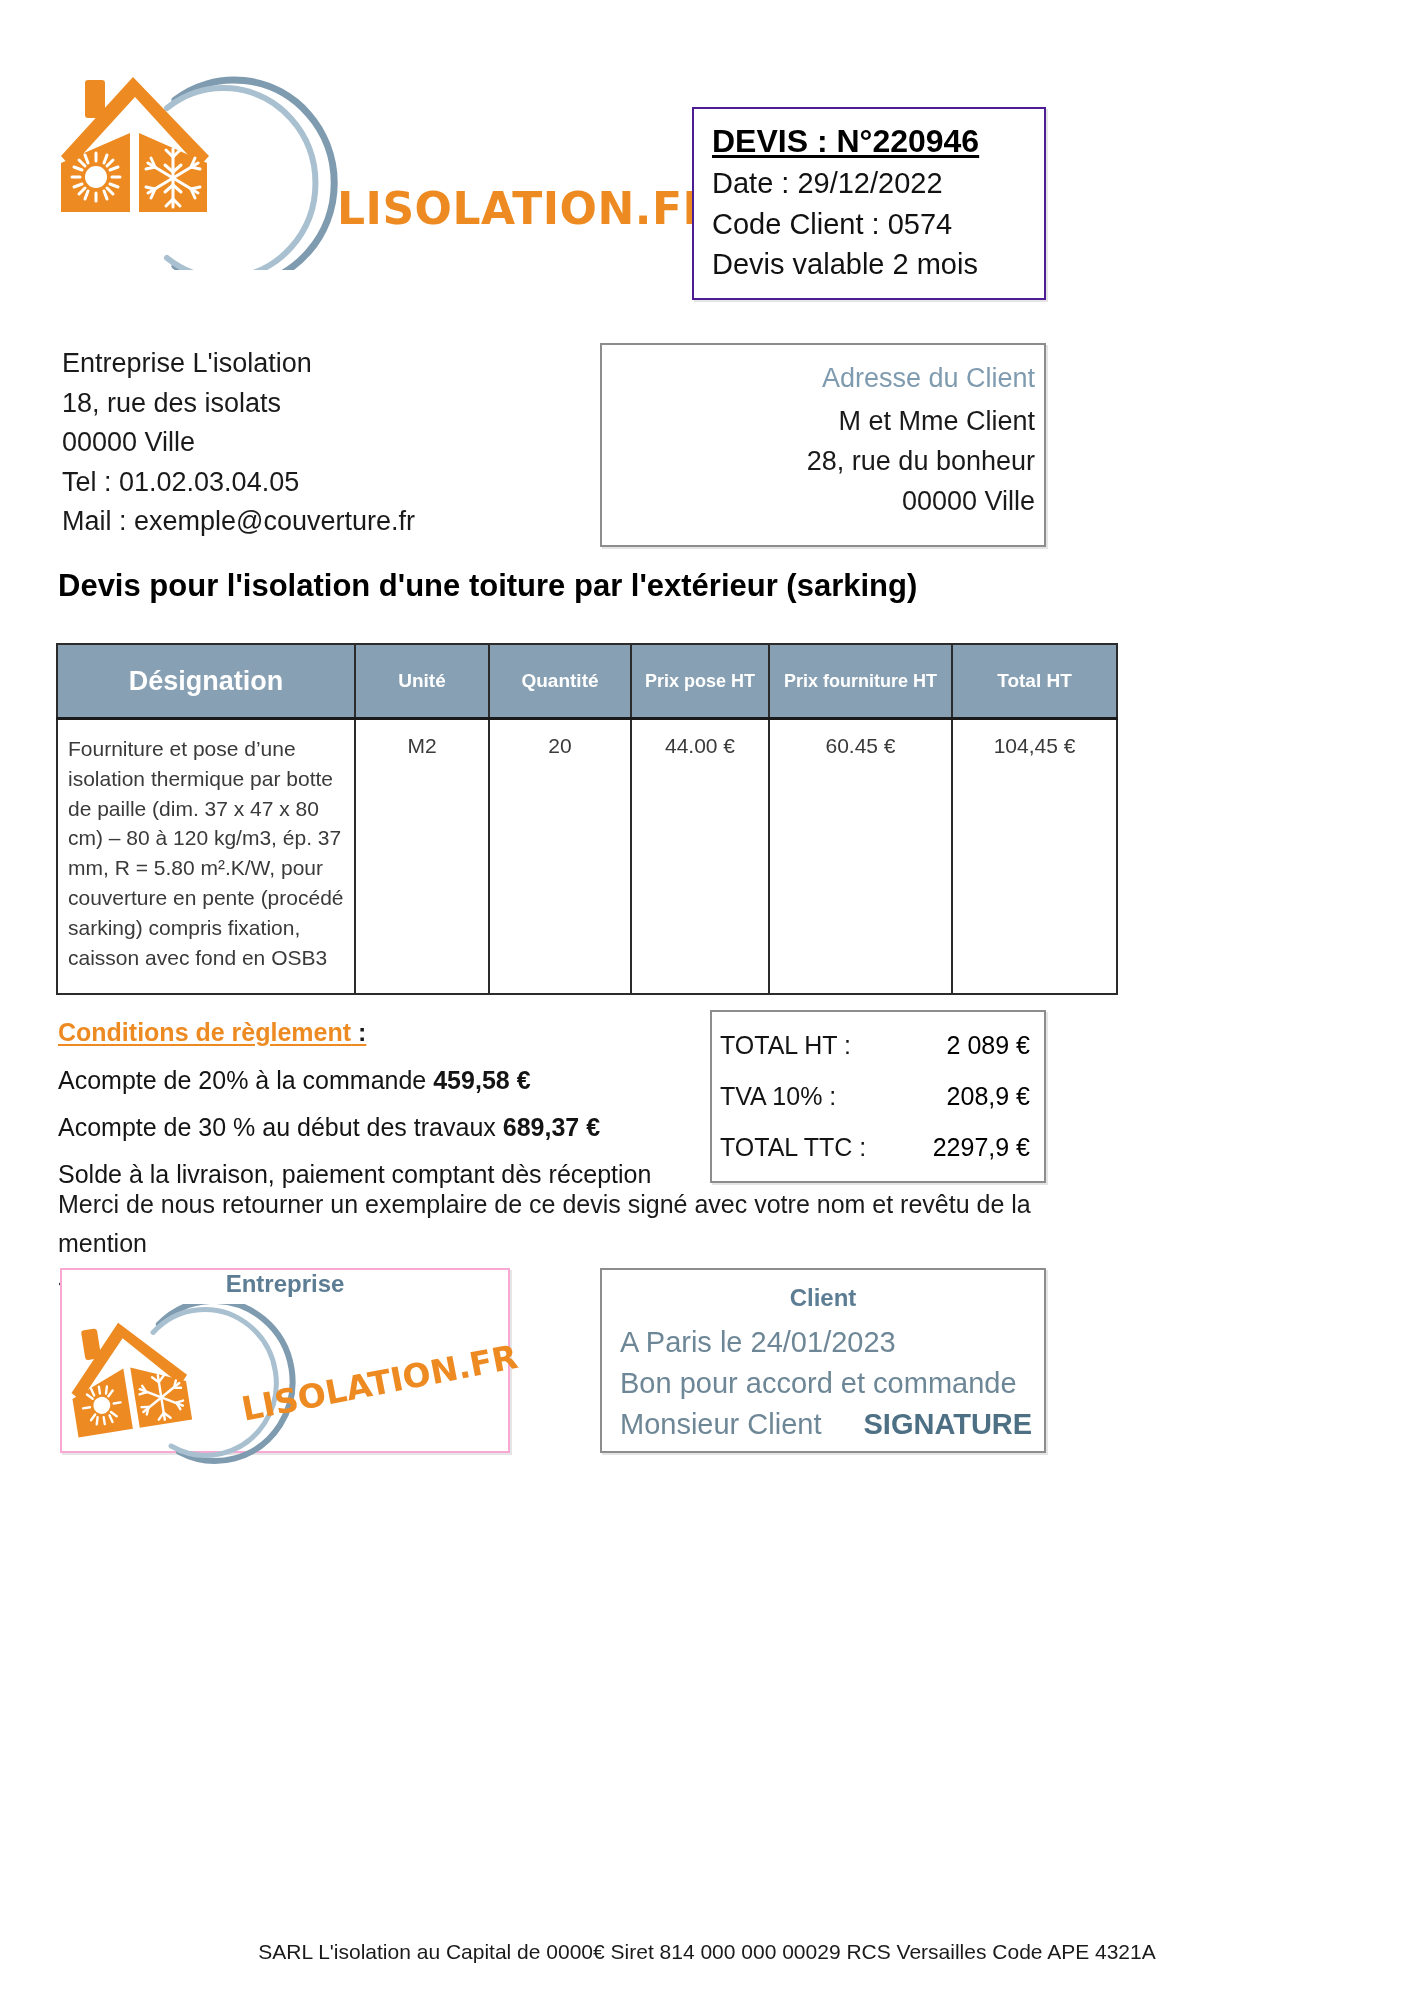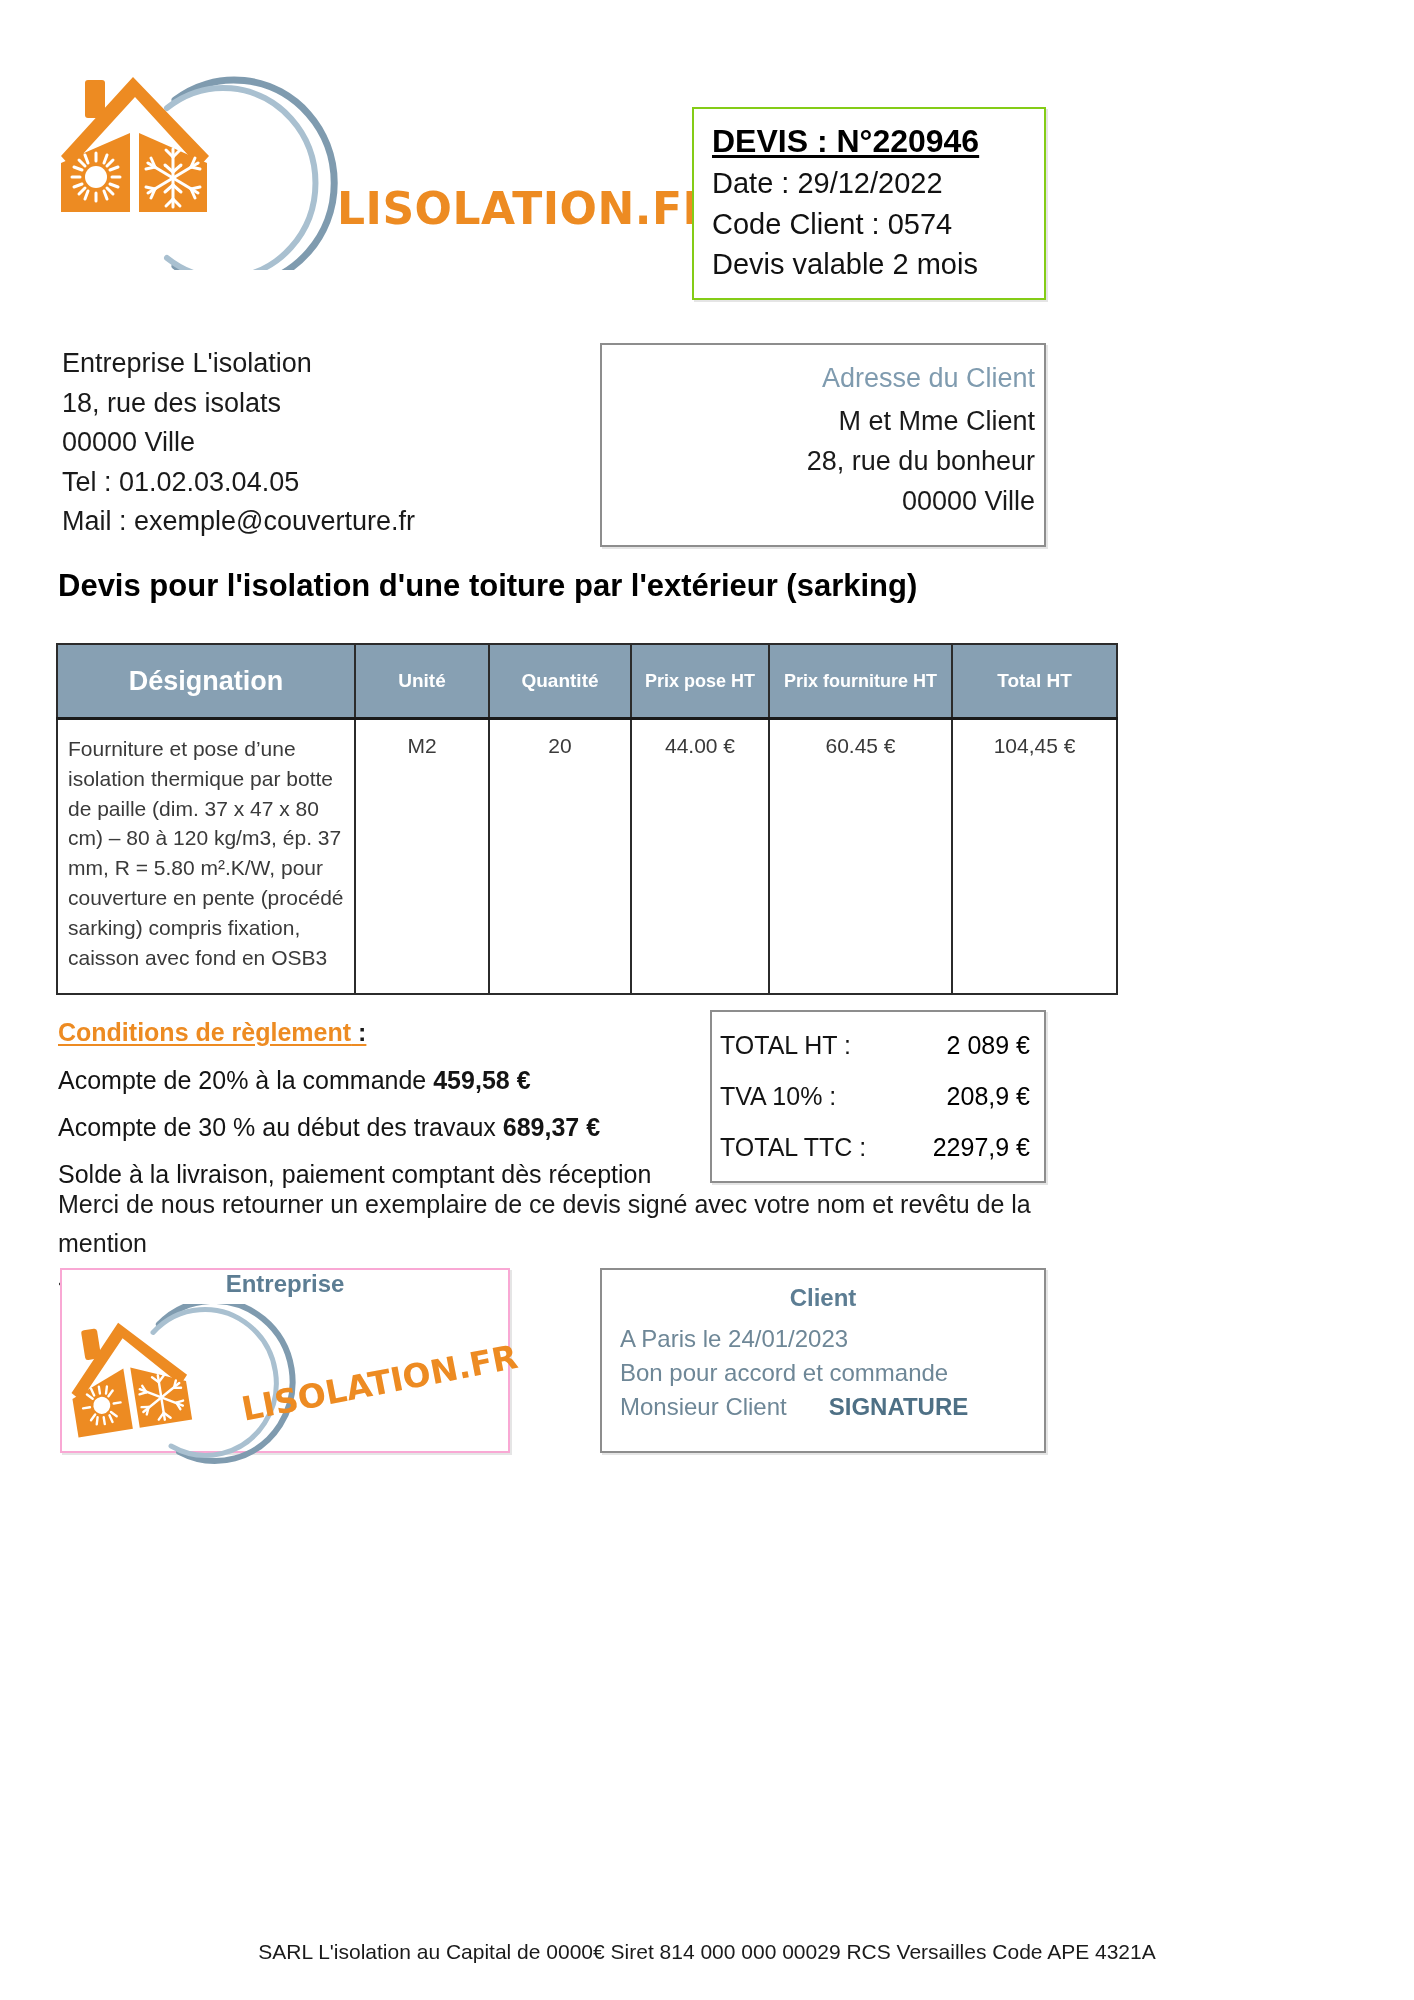--- a/index.html
+++ b/index.html
@@ -52,21 +52,21 @@
     white-space: nowrap;
   }
 
   .devis-box {
     position: absolute;
     left: 692px;
     top: 107px;
     width: 354px;
     min-height: 190px;
     box-sizing: border-box;
-    border: 2px solid #84cc16;
+    border: 2px solid #4c1d95;
     padding: 12px 4px 14px 18px;
     background: #fff;
     box-shadow: 2px 2px 0 rgba(0,0,0,0.10);
   }
   .devis-title {
     font-size: 32px;
     font-weight: bold;
     color: #000;
     text-decoration: underline;
     text-underline-offset: 3px;
@@ -268,21 +268,21 @@
     padding: 14px 18px;
   }
   .sig-head {
     text-align: center;
     font-size: 24px;
     font-weight: bold;
     color: #5C7D93;
     margin-bottom: 10px;
   }
   .sig-line {
-    font-size: 24px;
+    font-size: 29px;
     color: #6E8797;
     line-height: 1.42;
     white-space: nowrap;
   }
   .sig-line .sigword {
     font-weight: bold;
     color: #4E7085;
     margin-left: 42px;
   }
   .sig-logo-holder {

